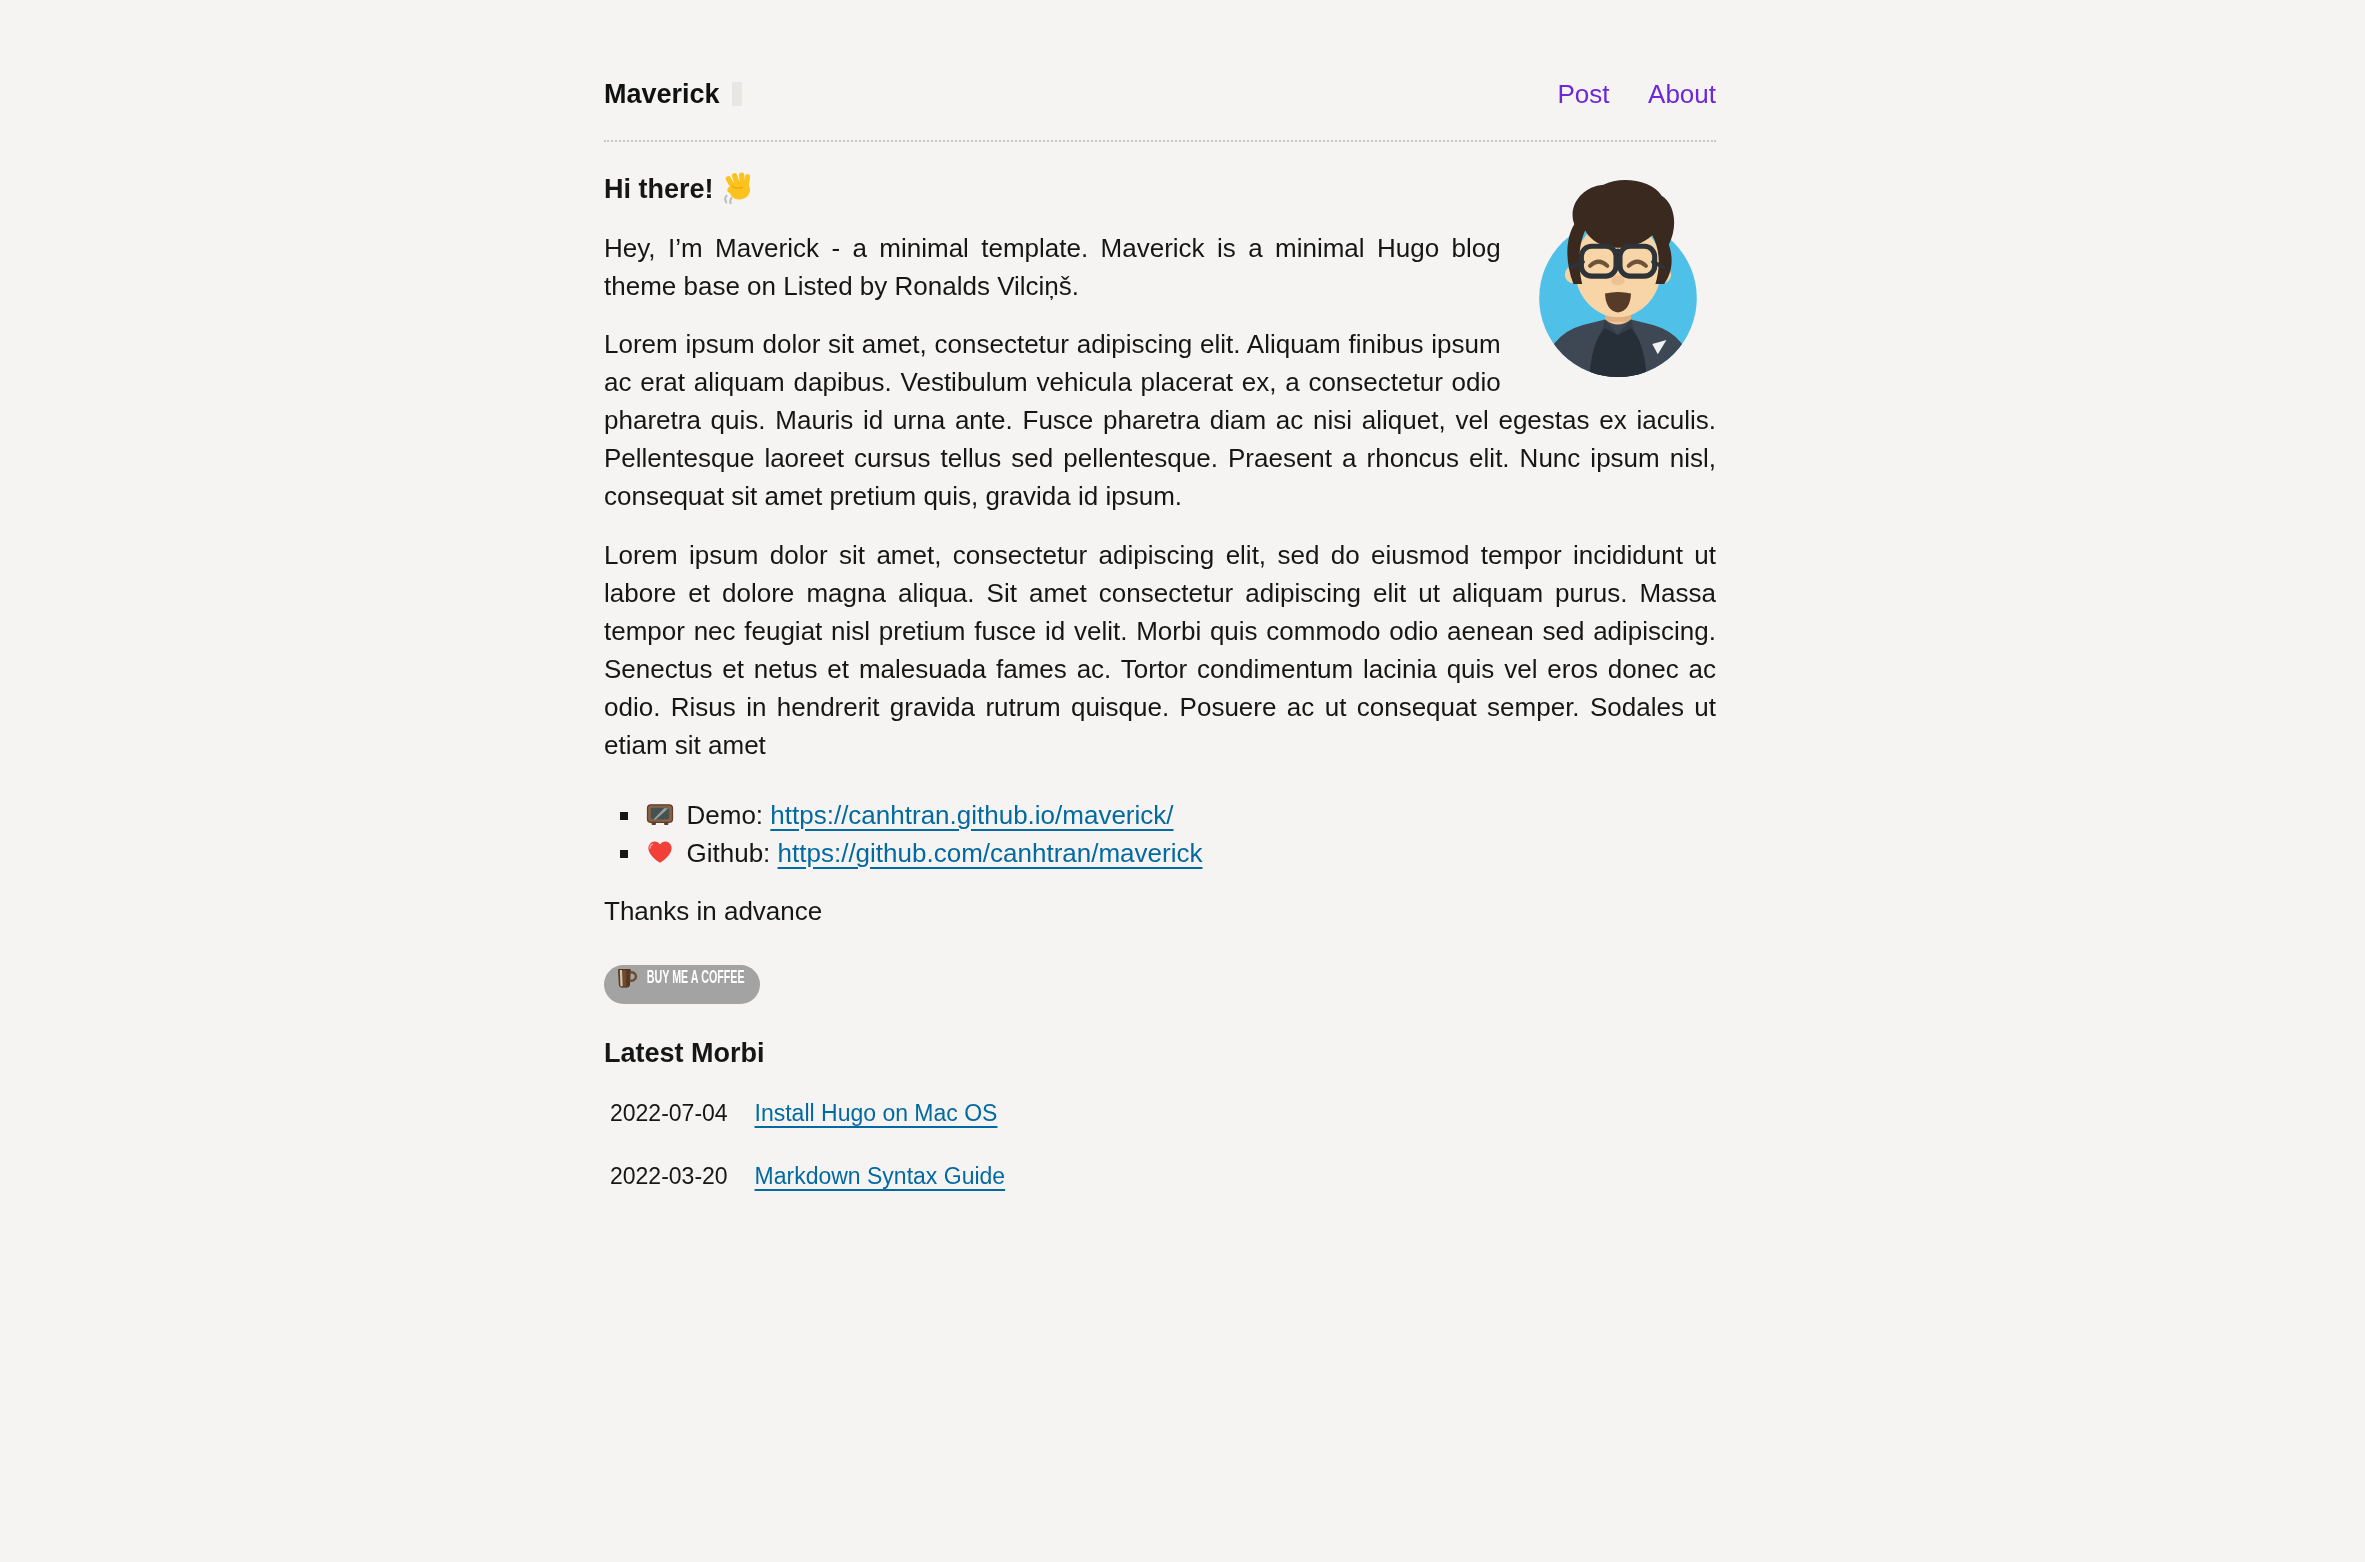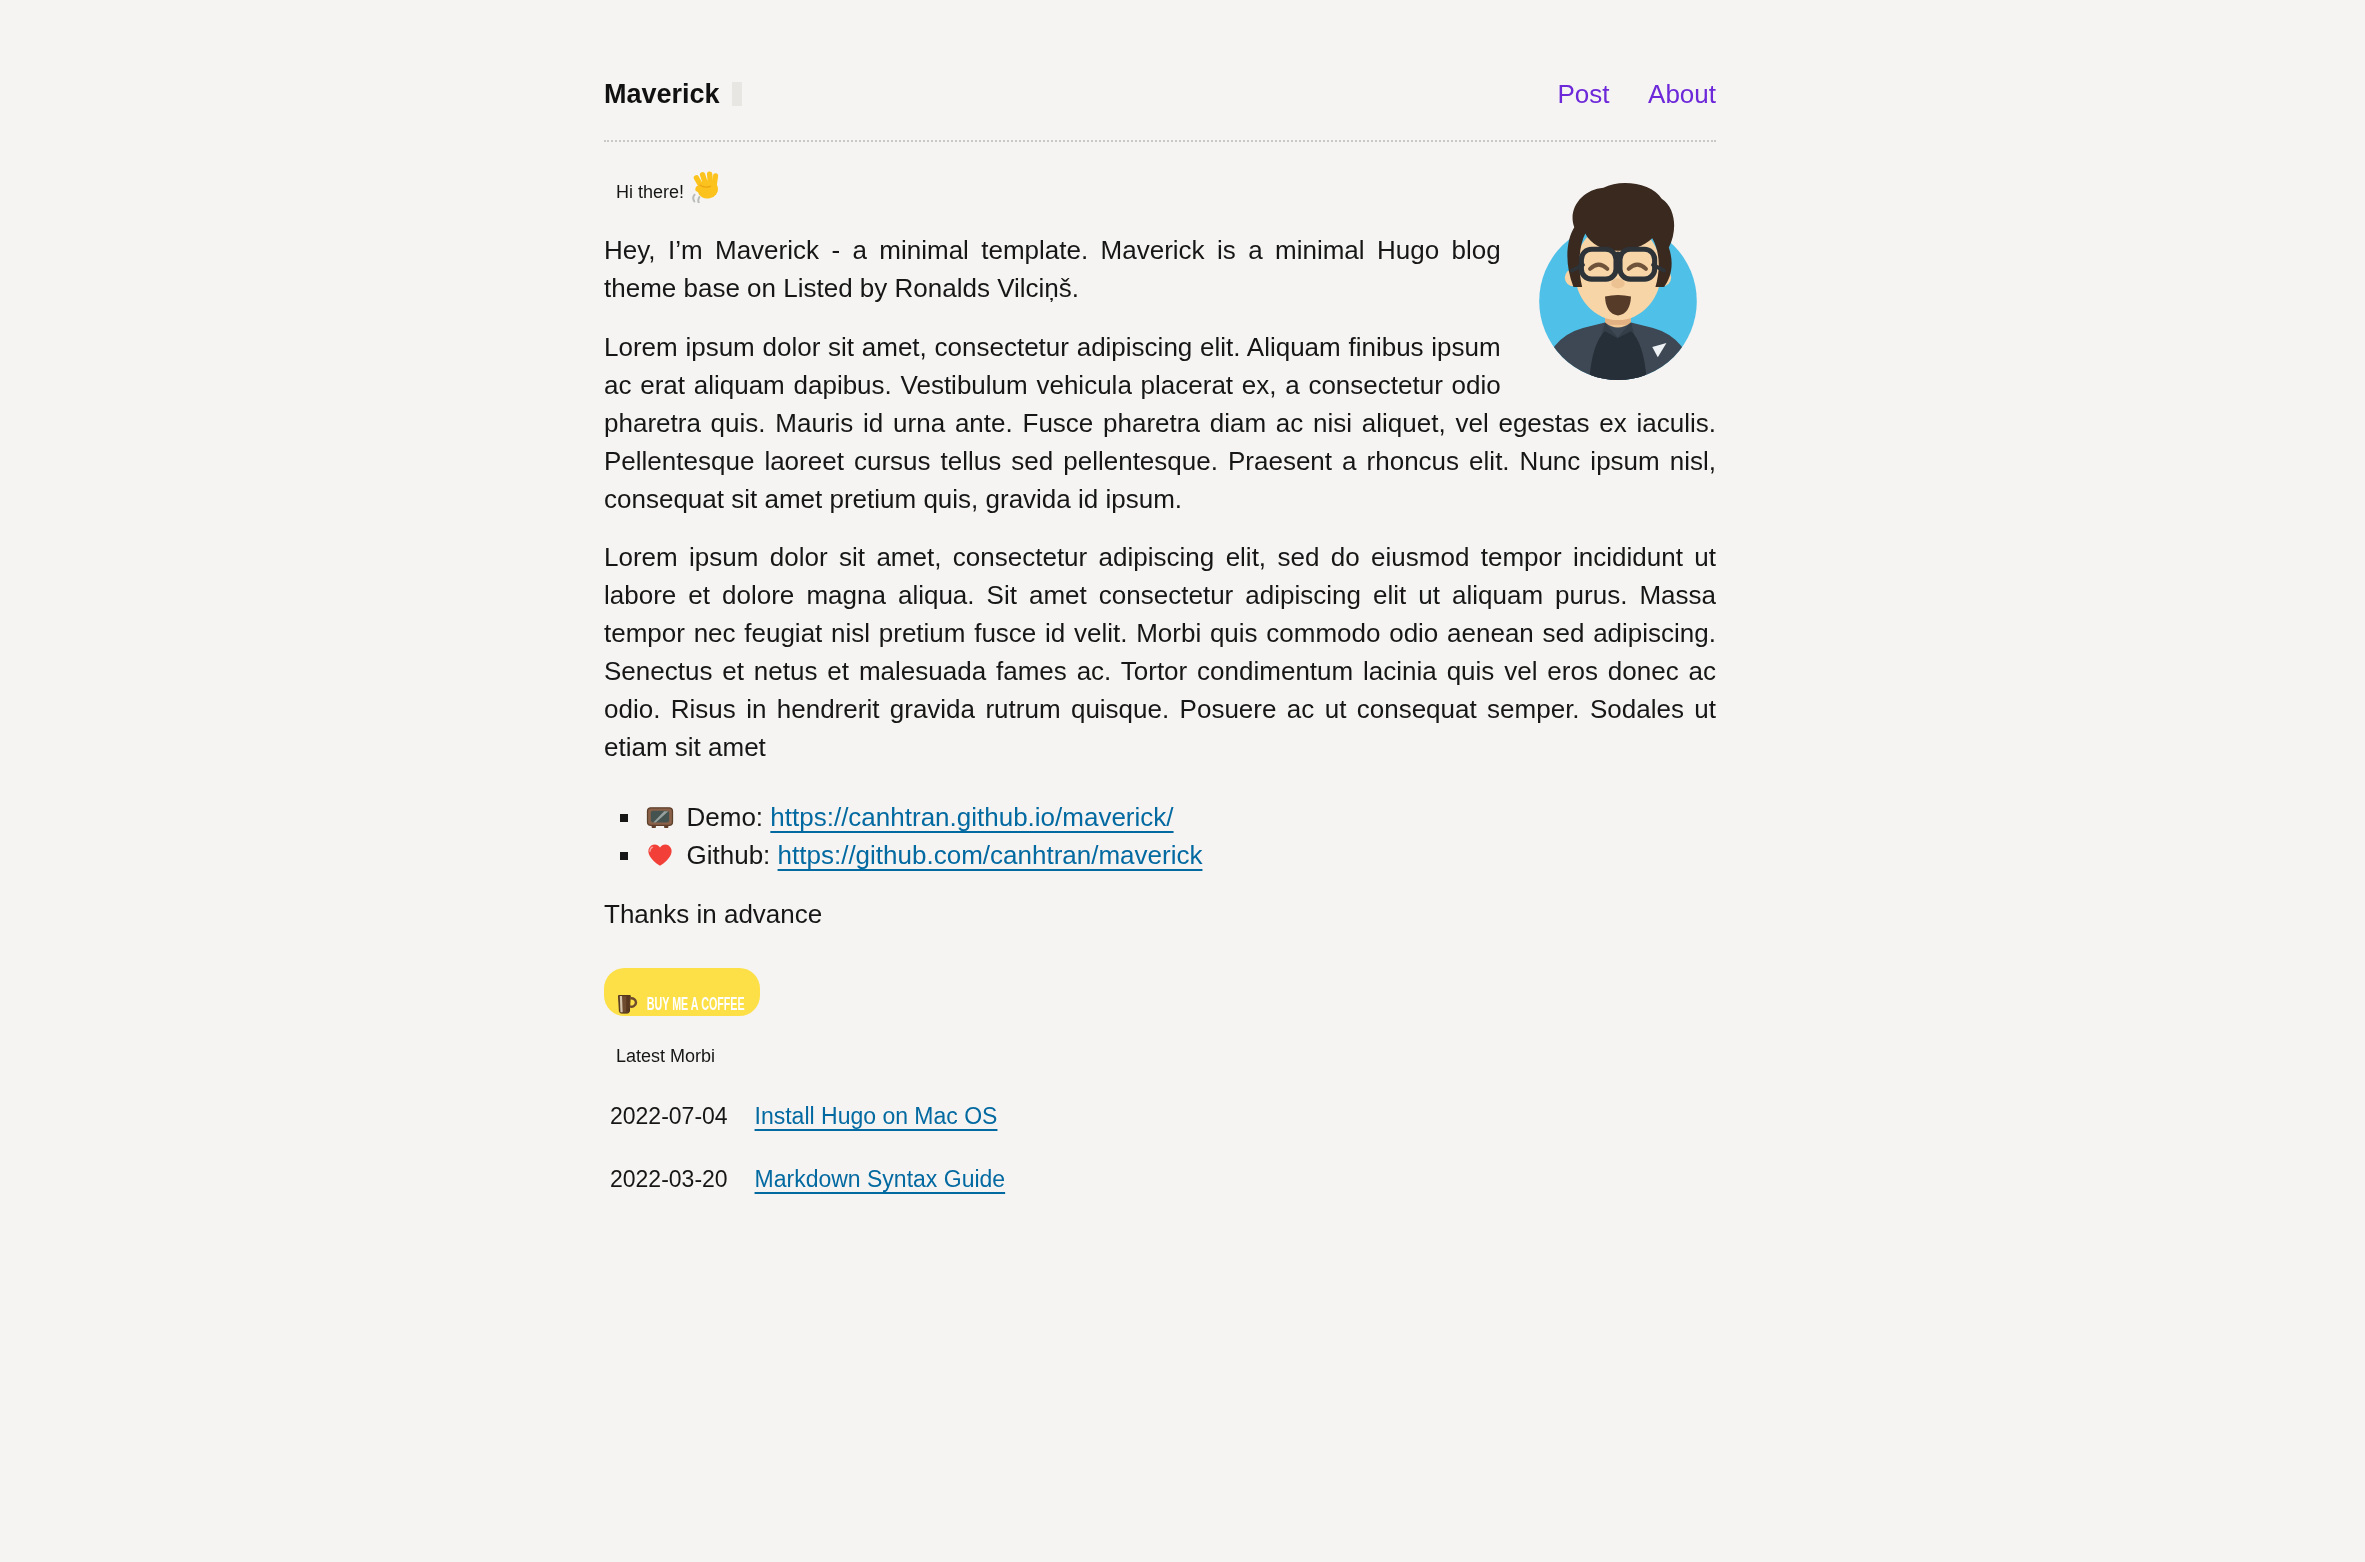--- a/index.html
+++ b/index.html
@@ -26,21 +26,21 @@
   .cursor-block {
     display: inline-block; width: 9.5px; height: 24px;
     background: #e7e6e3; margin-left: 12.6px; vertical-align: -3.2px;
   }
   nav a {
     font-size: 26px; color: #6d28d9; text-decoration: none; margin-left: 35px;
   }
 
   
   main { padding-bottom: 32px; }
-  h2 { font-size: 18px; font-weight: 400; line-height: 38px; margin: 28px 0 0 12px; }
+  h2 { font-size: 27px; font-weight: 700; line-height: 38px; margin: 28px 0 0 0; }
   h2.latest-heading { margin-top: 30px; }
   main p { font-size: 26px; line-height: 38px; text-align: justify; margin: 20.5px 0; }
   .emoji-icon { vertical-align: -5.5px; }
 
   .avatar {
     float: right; width: 162px; height: 197px;
     margin: -28px 17.3px 8px 36px;
   }
   .avatar svg { overflow: visible; display: block; }
 
@@ -53,23 +53,23 @@
     list-style-type: square; padding-left: 39px;
     margin: 32px 0 20.5px 0;
     font-size: 26px; line-height: 38px;
   }
   ul.links .emoji-icon { margin: 0 4.7px 0 1.6px; }
 
   p.thanks { text-align: left; }
 
   .bmc-row { margin: 35px 0 0 0; height: 39px; }
   a.bmc {
-    display: inline-flex; align-items: flex-end;
-    height: 48px; border-radius: 20.5px;
-    background: #fde047;
+    display: inline-flex; align-items: flex-start;
+    height: 39px; border-radius: 20.5px;
+    background: #a3a3a3;
     padding: 0 12.6px 0 10.3px;
     text-decoration: none;
   }
   .bmc-text { margin-left: 7px; display: block; }
 
   .post-row { font-size: 23px; line-height: 38px; margin: 22px 0 25px 6px; }
   .post-row:first-of-type { margin-top: 22px; }
   .post-date { margin-right: 20.5px; }
 </style>
 </head>

